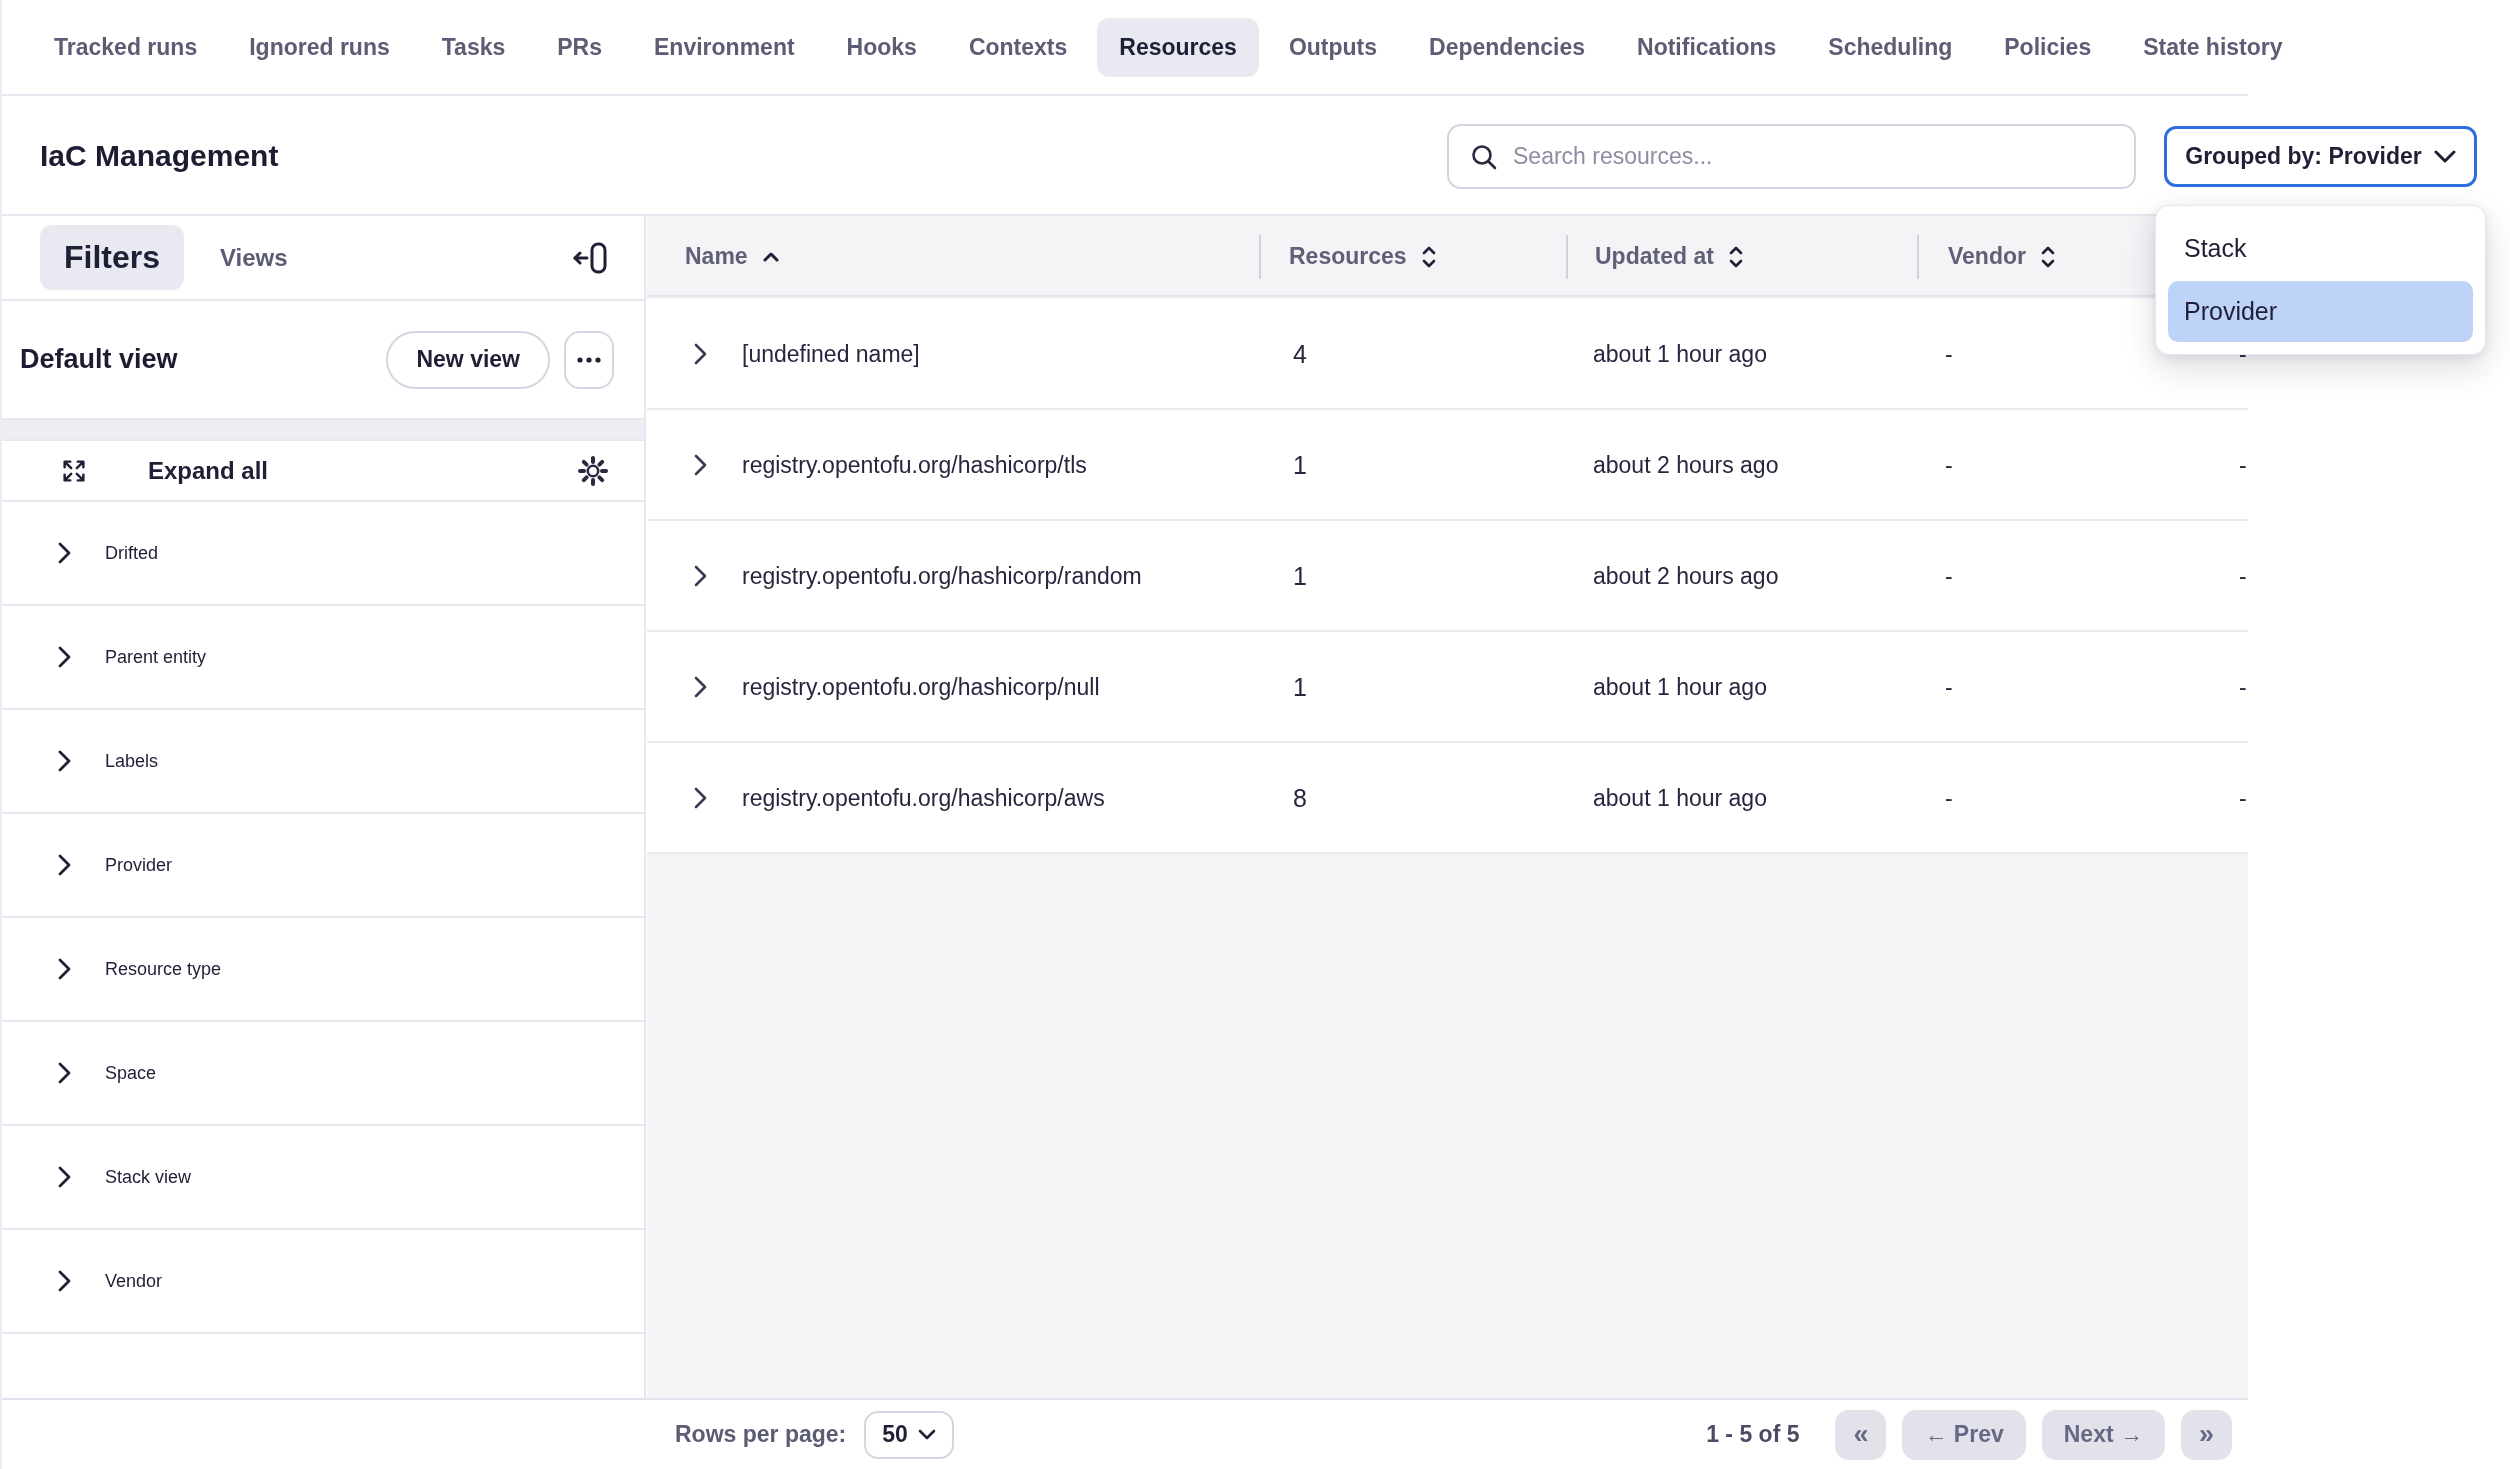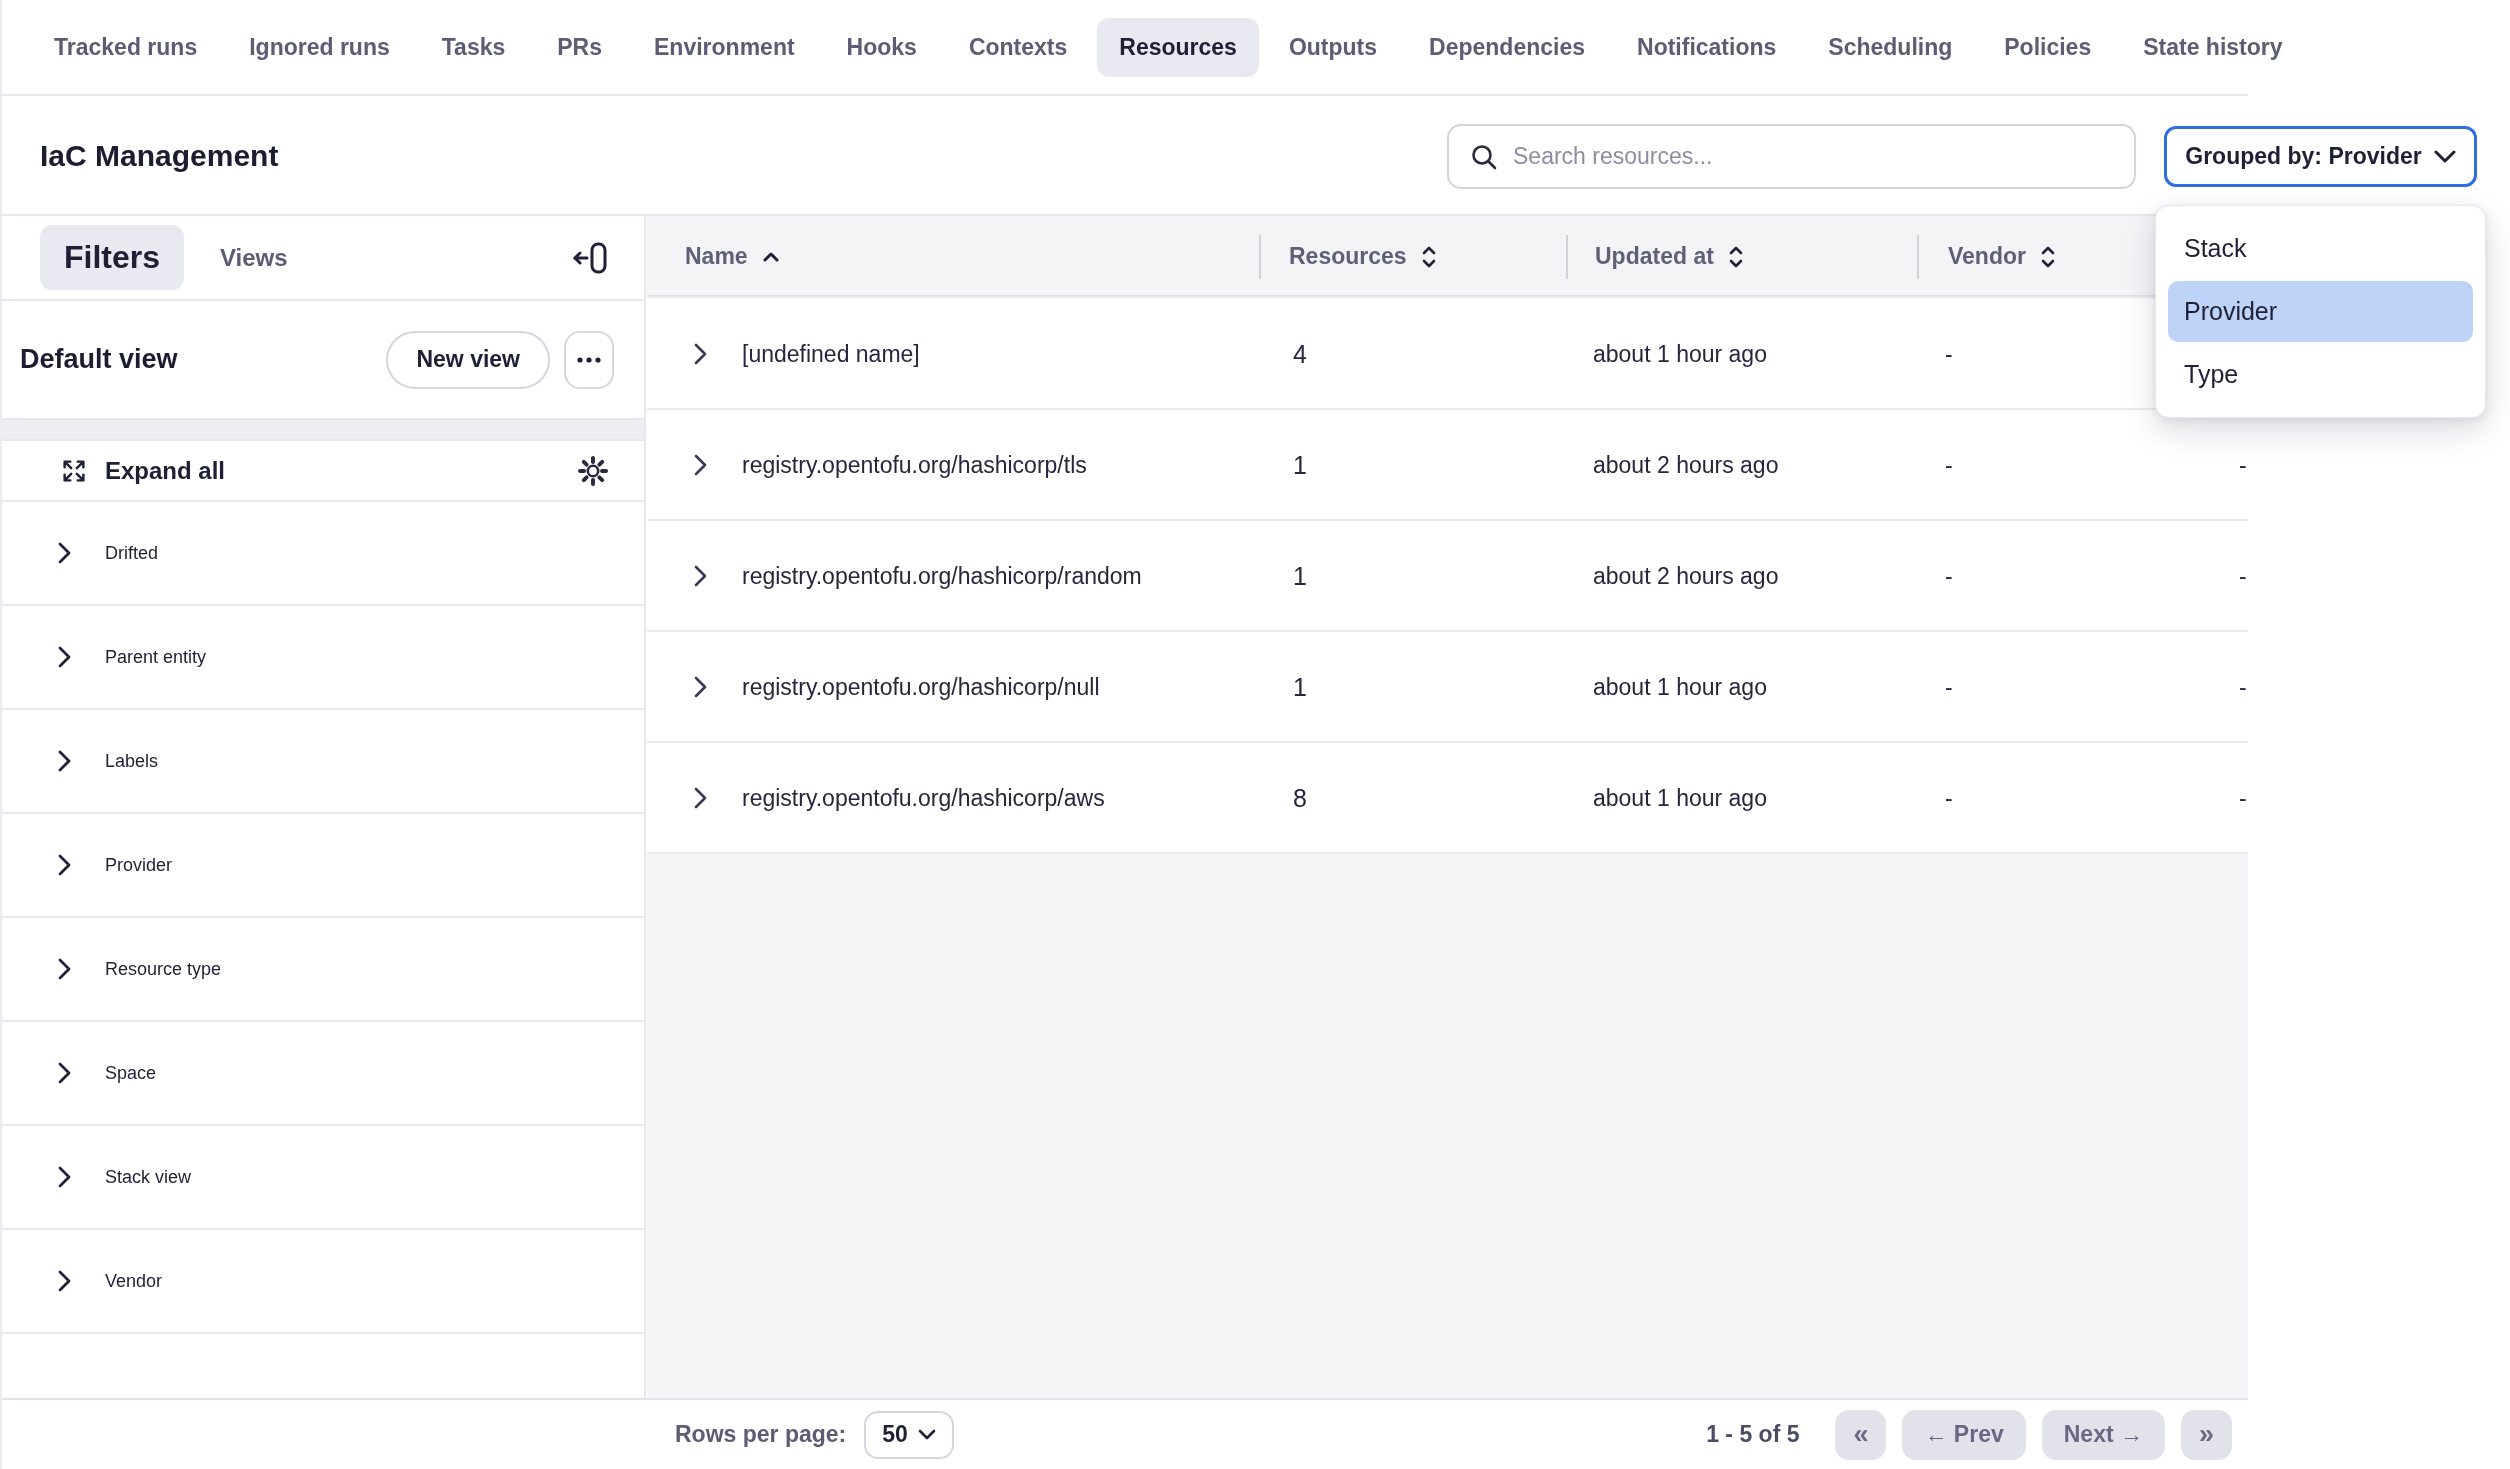--- a/index.html
+++ b/index.html
@@ -64,21 +64,21 @@
     display: flex; align-items: center; margin-right: 14px; cursor: pointer;
   }
   .more-btn {
     width: 50px; height: 58px; border: 2px solid #d6d6e2; border-radius: 16px; background: #fff;
     display: flex; align-items: center; justify-content: center; cursor: pointer;
   }
 
   .scroll-band { height: 21px; background: #ededf3; border-bottom: 2px solid #e7e7ef; }
 
   .expand-row { height: 61px; border-bottom: 2px solid #e7e7ef; display: flex; align-items: center; padding: 0 34px 0 57px; gap: 16px; }
-  .expand-label { font-size: 24px; font-weight: 700; color: #1f1f36; flex: 1; }
+  .expand-label { font-size: 24px; font-weight: 700; color: #1f1f36; flex: 1; margin-left: 43px; }
   .icon-btn { background: none; border: none; cursor: pointer; display: flex; }
 
   .filter-item { height: 104px; border-bottom: 2px solid #e7e7ef; display: flex; align-items: center; padding: 0 38px 0 51px; gap: 30px; cursor: pointer; }
   .filter-label { font-size: 18px; font-weight: 400; color: #1f1f36; }
 
   
   .main { position: absolute; left: 645px; top: 216px; right: 0; bottom: 69px; background: #f4f4f7; }
   .table-header { position: absolute; top: 0; left: 0; right: 0; height: 81px; background: #f4f4f7; border-bottom: 2px solid #e2e2ec; }
   .th { position: absolute; top: 0; height: 81px; display: flex; align-items: center; gap: 14px; font-size: 23px; font-weight: 700; color: #5f5f78; }
   .th-name { left: 38px; } .th-resources { left: 642px; } .th-updated { left: 948px; } .th-vendor { left: 1301px; }
@@ -417,17 +417,16 @@
       <button class="pg-btn square">«</button>
       <button class="pg-btn">← Prev</button>
       <button class="pg-btn">Next →</button>
       <button class="pg-btn square">»</button>
     </div>
   </footer>
 
   <div class="dropdown-menu">
     <div class="menu-item">Stack</div>
     <div class="menu-item highlighted">Provider</div>
-    <div class="menu-item">Type</div>
   </div>
 
 </div>
 
 
 </body></html>

